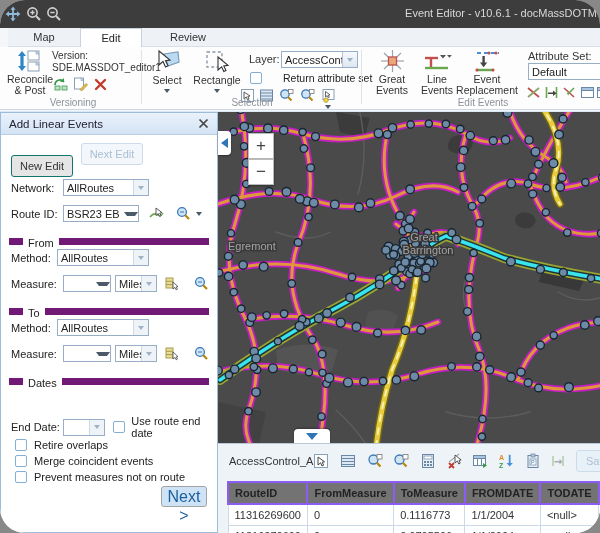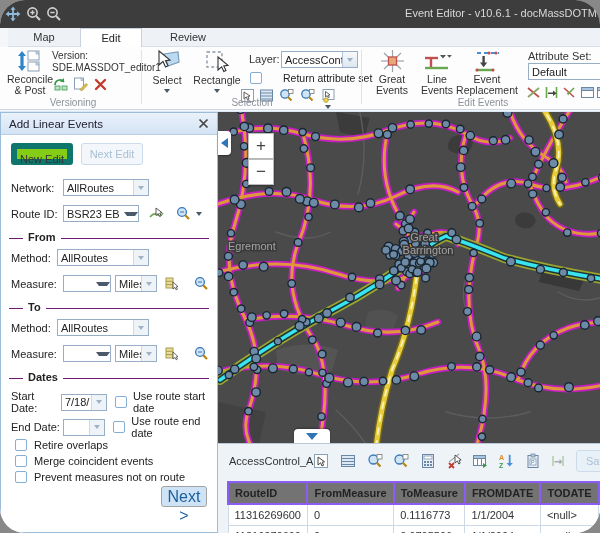--- a/index.html
+++ b/index.html
@@ -34,24 +34,24 @@
   .combo.dis .btn{background:#eef3f8;border-left-color:#ccd9e6;}
   .cbx{width:12px;height:12px;background:#fff;border:1px solid #85aed6;border-radius:2px;flex:none;}
   .icon14{width:15px;height:15px;display:inline-block;}
 
   
   .panel{position:absolute;left:0;top:112px;width:218px;height:421px;background:#fff;border:1px solid #9dbcd9;}
   .panel-title{position:absolute;left:0;top:0;width:100%;height:22px;background:linear-gradient(#eaf2fb,#d3e3f4);
                border-bottom:1px solid #b9cfe4;display:flex;align-items:center;padding:0 8px;}
   .panel-title .t{font-size:11.5px;color:#223;flex:1;}
   .pbtn{position:absolute;height:22px;width:62px;text-align:center;line-height:20px;font-size:11px;border-radius:3px;}
-  .pbtn.primary{background:#84cc16;border:6px solid #0f766e;color:#333;}
+  .pbtn.primary{background:#e5e5e5;border:1px solid #0f766e;color:#333;margin-top:12px;}
   .pbtn.disabled{background:#f3f7fb;border:1px solid #ccdcec;color:#a9bfd3;}
   .prow{position:absolute;display:flex;align-items:center;font-size:11px;color:#222;}
-  .fs-line{position:absolute;left:8px;width:200px;border-top:1px solid #701a75;font-weight:bold;}
+  .fs-line{position:absolute;left:8px;width:200px;border-top:7px solid #701a75;}
   .fs-line .leg{position:absolute;top:-8px;left:14px;background:#fff;padding:0 5px;font-size:11px;color:#222;}
   .optrow{position:absolute;display:flex;align-items:center;gap:7px;font-size:11px;color:#222;}
   .nextbtn{position:absolute;left:160px;top:373px;width:46px;height:21px;background:#cfe3f6;border:1px solid #a3a3a3;
            border-radius:3px;color:#1a5f9e;font-size:16px;text-align:center;line-height:19px;}
 
   
   .map{position:absolute;left:218px;top:112px;width:382px;height:331px;background:#4a4a4a;overflow:hidden;}
   .map svg{display:block;}
   .map-collapse-left{position:absolute;left:218px;top:131px;width:13px;height:24px;background:#fff;
                      border-radius:0 4px 4px 0;display:flex;align-items:center;justify-content:center;box-shadow:0 1px 2px rgba(0,0,0,.4);}
@@ -412,31 +412,20 @@
         <svg viewBox="0 0 15 15" width="15" height="15">
             <circle cx="6" cy="6" r="4.4" fill="#cfe4f4" stroke="#3a78b8" stroke-width="1.3"></circle>
             <line x1="9.2" y1="9.2" x2="13" y2="13" stroke="#b8860b" stroke-width="2.2"></line>
             <line x1="4" y1="6" x2="8" y2="6" stroke="#3a78b8" stroke-width="1.2"></line>
           </svg>
       </span>
     </div>
 
     <div class="fs-line" style="top:265px">
       <span class="leg">Dates</span>
-    </div>
-    <div class="prow" style="left:10px;top:277px;width:205px">
-      <span style="width:58px">Start Date:</span>
-      <div class="combo dis" style="width:46px">
-        <span class="txt">7/18/</span>
-        <span class="btn">
-            <span class="car gray"></span>
-          </span>
-      </div>
-      <span class="cbx" style="margin-left:8px"></span>
-      <span style="margin-left:6px">Use route start date</span>
     </div>
     <div class="prow" style="left:10px;top:302px;width:205px">
       <span style="width:58px">End Date:</span>
       <div class="combo dis" style="width:46px">
         <span class="txt"></span>
         <span class="btn">
             <span class="car gray"></span>
           </span>
       </div>
       <span class="cbx" style="margin-left:8px"></span>

